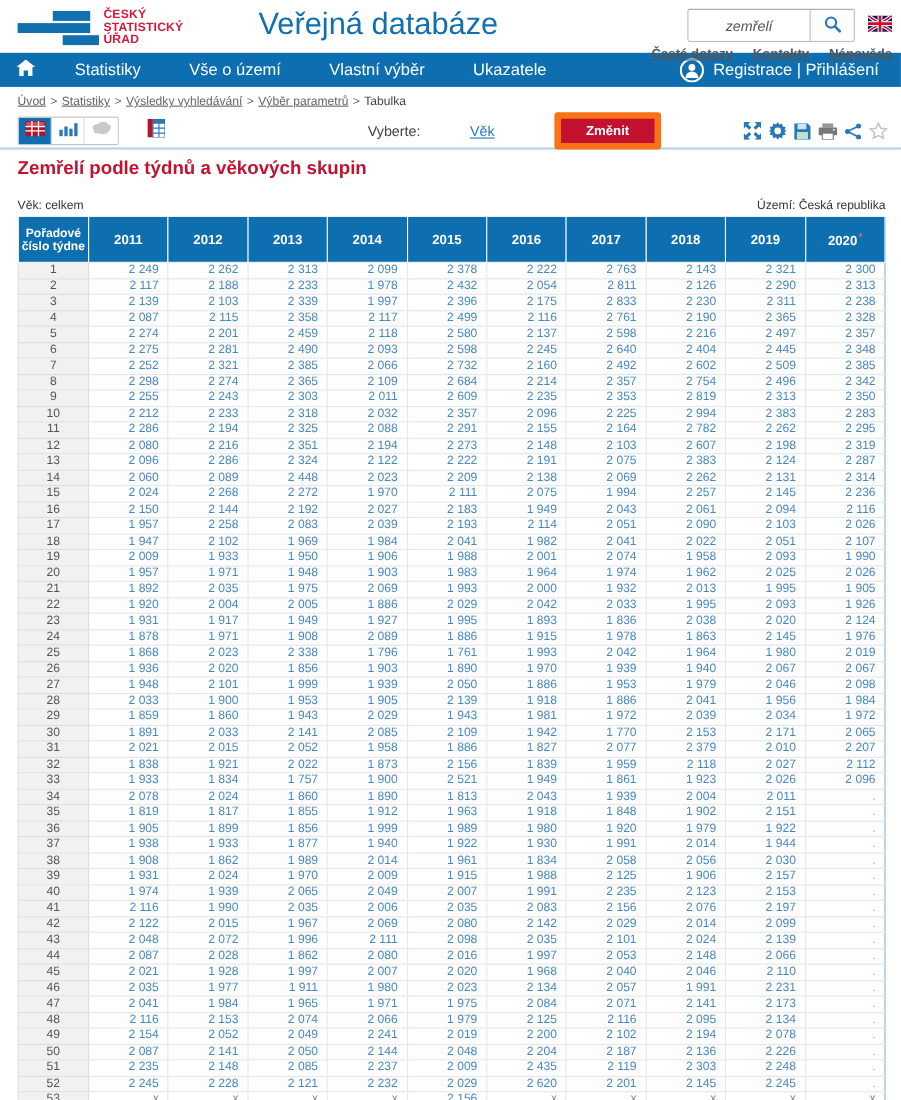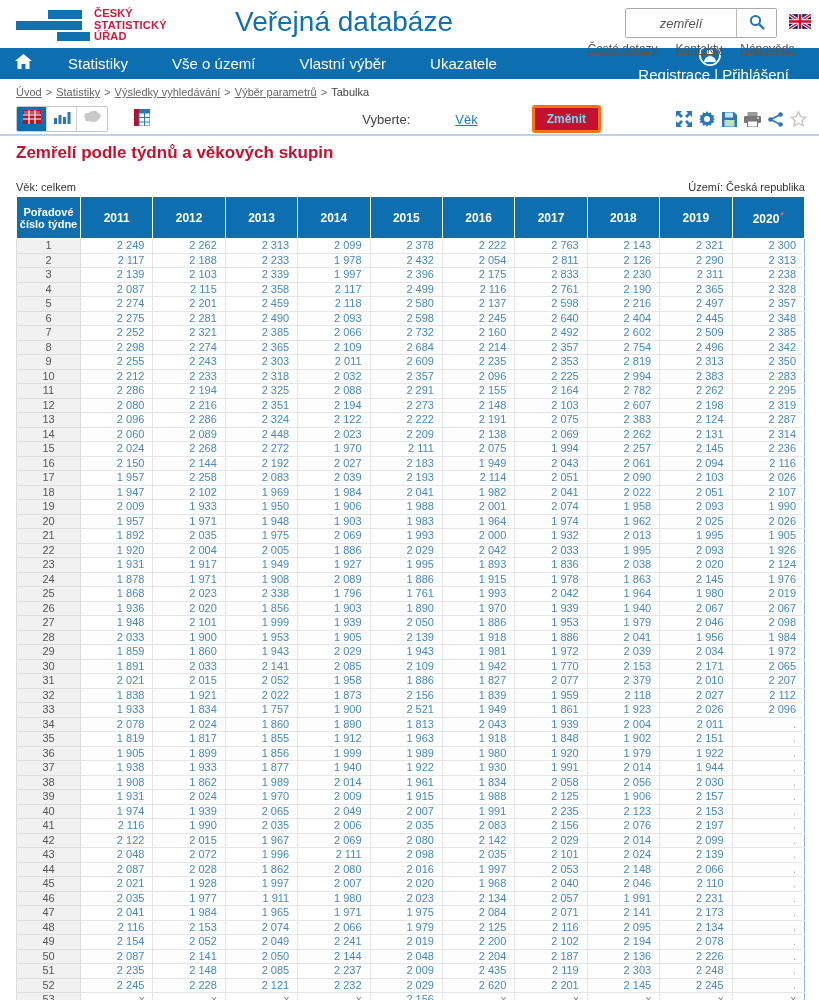--- a/index.html
+++ b/index.html
@@ -16,28 +16,28 @@
   .lb3 { top:24px; width:33px; right:-8px; }
   .logo-text { margin-left:12px; color:#d5173a; font-weight:bold; font-size:11px; line-height:11.5px; letter-spacing:0.2px; }
   .site-title { position:absolute; left:235px; top:6px; font-size:28px; color:#1070b0; }
   .search-wrap { position:absolute; left:625px; top:8px; width:152px; height:30px;
     border:1px solid #aaa; border-radius:2px; display:flex; background:#fff; }
   .search-input { flex:1; border:0; outline:none; padding:0 8px; font-size:13px;
     font-style:italic; color:#555; width:108px; font-family:"Liberation Sans",sans-serif;text-align:center; }
   .search-btn { width:40px; border:0; border-left:1px solid #bbb; background:#fdfdfd; cursor:pointer;
     display:flex; align-items:center; justify-content:center; }
   .flag { position:absolute; left:789px; top:14px; width:22px; height:15px; cursor:pointer; }
-  .hdr-links { position:absolute; right:24px; top:42px; font-size:12px; }
+  .hdr-links { position:absolute; right:8px; top:42px; font-size:12px;font-weight:bold; }
   .hdr-link { color:#555; text-decoration:underline; margin-left:18px; cursor:pointer; }
 
   
   .nav { height:31px; background:#0d6eb0; display:flex; align-items:center; color:#fff; }
   .nav-home { width:46px; display:flex; justify-content:center; cursor:pointer; }
   .nav-item { color:#fff; text-decoration:none; font-size:15px; padding:0 22px; cursor:pointer; }
-  .nav-right { margin-left:auto; display:flex; align-items:center; padding-right:30px;flex-direction:column; }
+  .nav-right { margin-left:auto; display:flex; align-items:center; padding-right:20px; }
   .user-ico { margin-right:8px; cursor:pointer; display:flex; }
   .nav-account { font-size:15px; color:#fff; cursor:pointer; }
 
   
   .crumbs { padding:7px 0 6px 16px; font-size:11px; color:#666; }
   .crumb { color:#666; text-decoration:underline; cursor:pointer; }
   .crumb-sep { margin:0 4px; color:#666; }
   .crumb-last { color:#444; }
 
   
@@ -45,22 +45,22 @@
     border-bottom:2px solid #bcd2e6; }
   .view-group { display:flex; border:1px solid #c5c5c5; border-radius:2px; overflow:hidden; }
   .view-btn { width:30px; height:24px; display:flex; align-items:center; justify-content:center;
     background:#fff; border-right:1px solid #d5d5d5; cursor:pointer; }
   .view-btn:last-child { border-right:0; }
   .view-btn.active { background:#0d6eb0; }
   .lone-table-btn { margin-left:26px; cursor:pointer; display:flex; }
   .tb-right { margin-left:auto; display:flex; align-items:center;gap:40px; }
   .vyberte-label { font-size:13px; color:#444; }
   .vyberte-link { font-size:13px; color:#2a78b8; text-decoration:underline; margin:0 14px 0 5px; cursor:pointer; }
-  .btn-change { background:#c3122f; color:#7dd3fc; font-size:12px; font-weight:bold;
-    border:3px solid #f97316; border-radius:3px; padding:4px 12px; cursor:pointer;
+  .btn-change { background:#c3122f; color:#ffffff; font-size:12px; font-weight:bold;
+    border:6px solid #f97316; border-radius:3px; padding:4px 23px; cursor:pointer;
     font-family:"Liberation Sans",sans-serif; }
   .tb-icons { display:flex; align-items:center; margin-left:28px; }
   .tb-ico { margin-left:7px; cursor:pointer; display:flex; align-items:center; }
 
   
   .page-title { color:#c3122f; font-size:17px; font-weight:bold; margin:7px 0 18px 16px; }
   .meta-row { display:flex; justify-content:space-between; padding:0 14px 3px 16px;
     font-size:11px; color:#333; }
 
   

